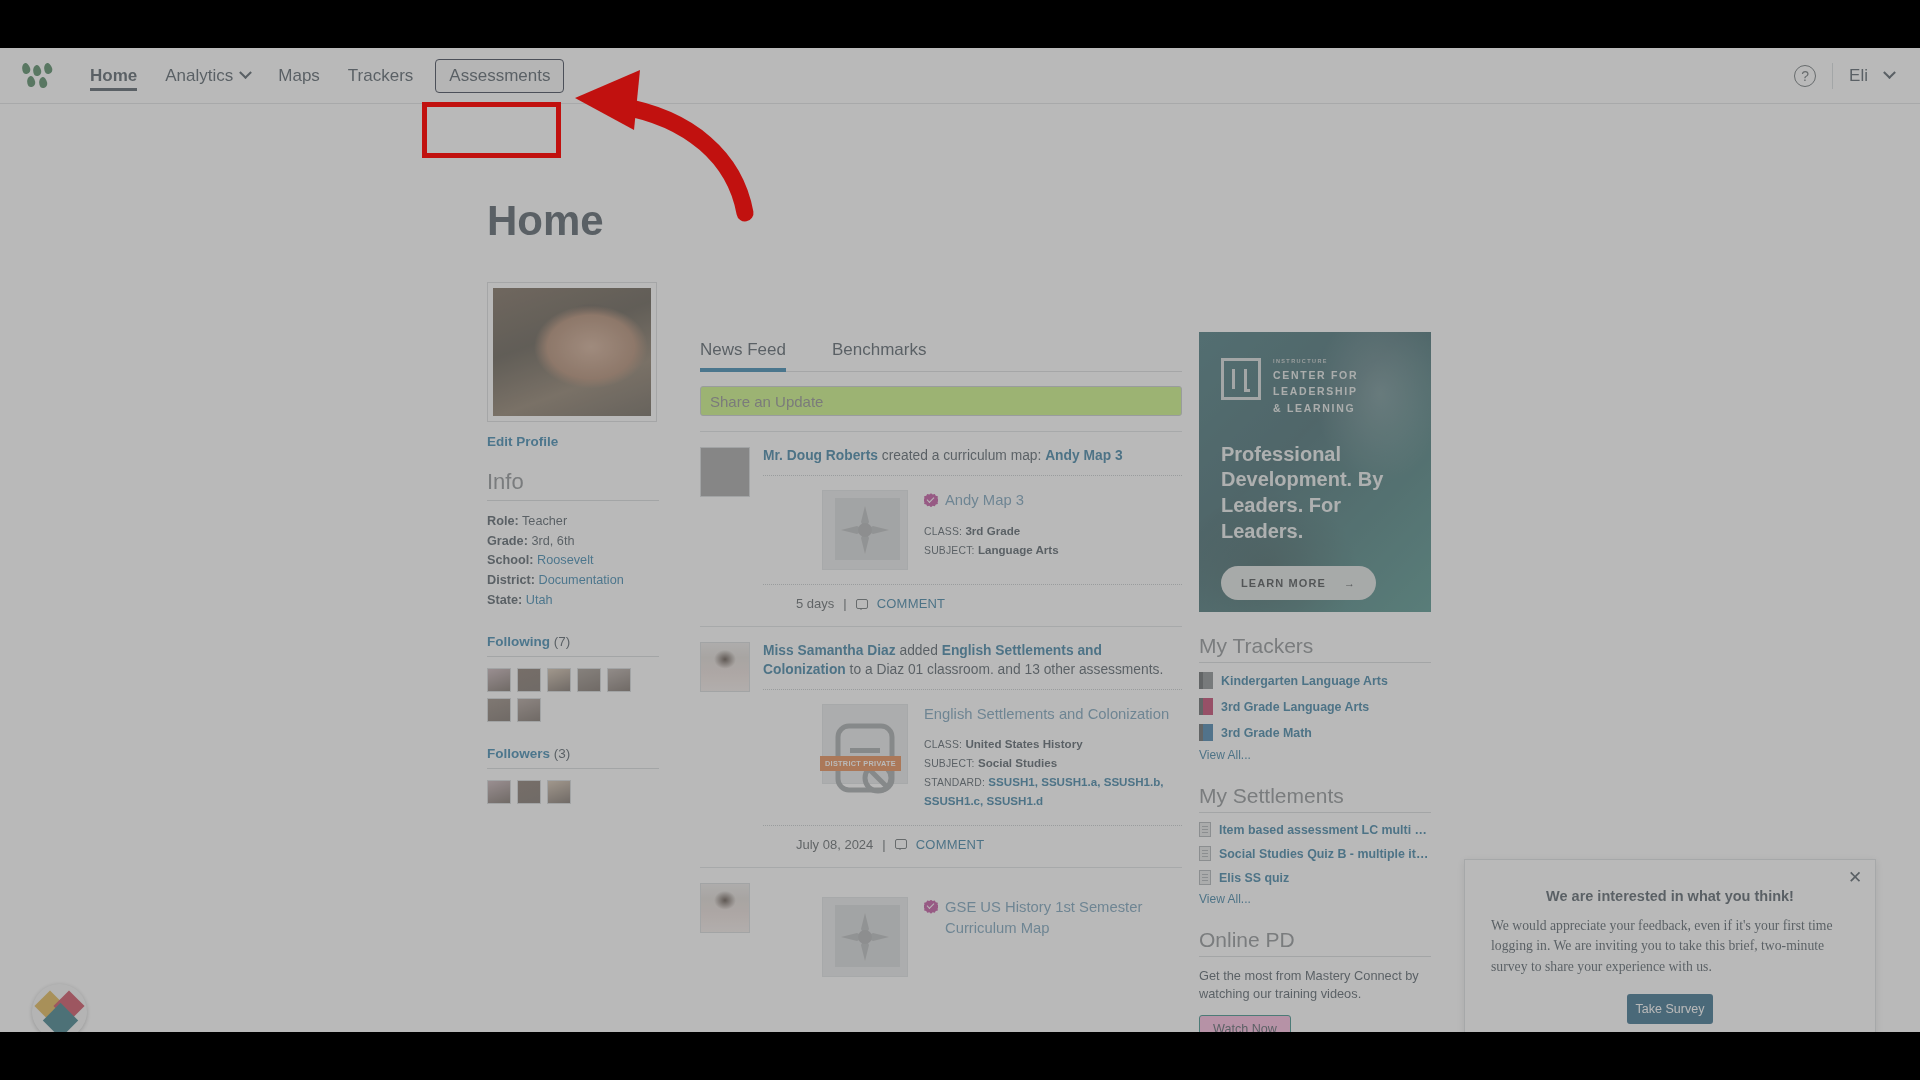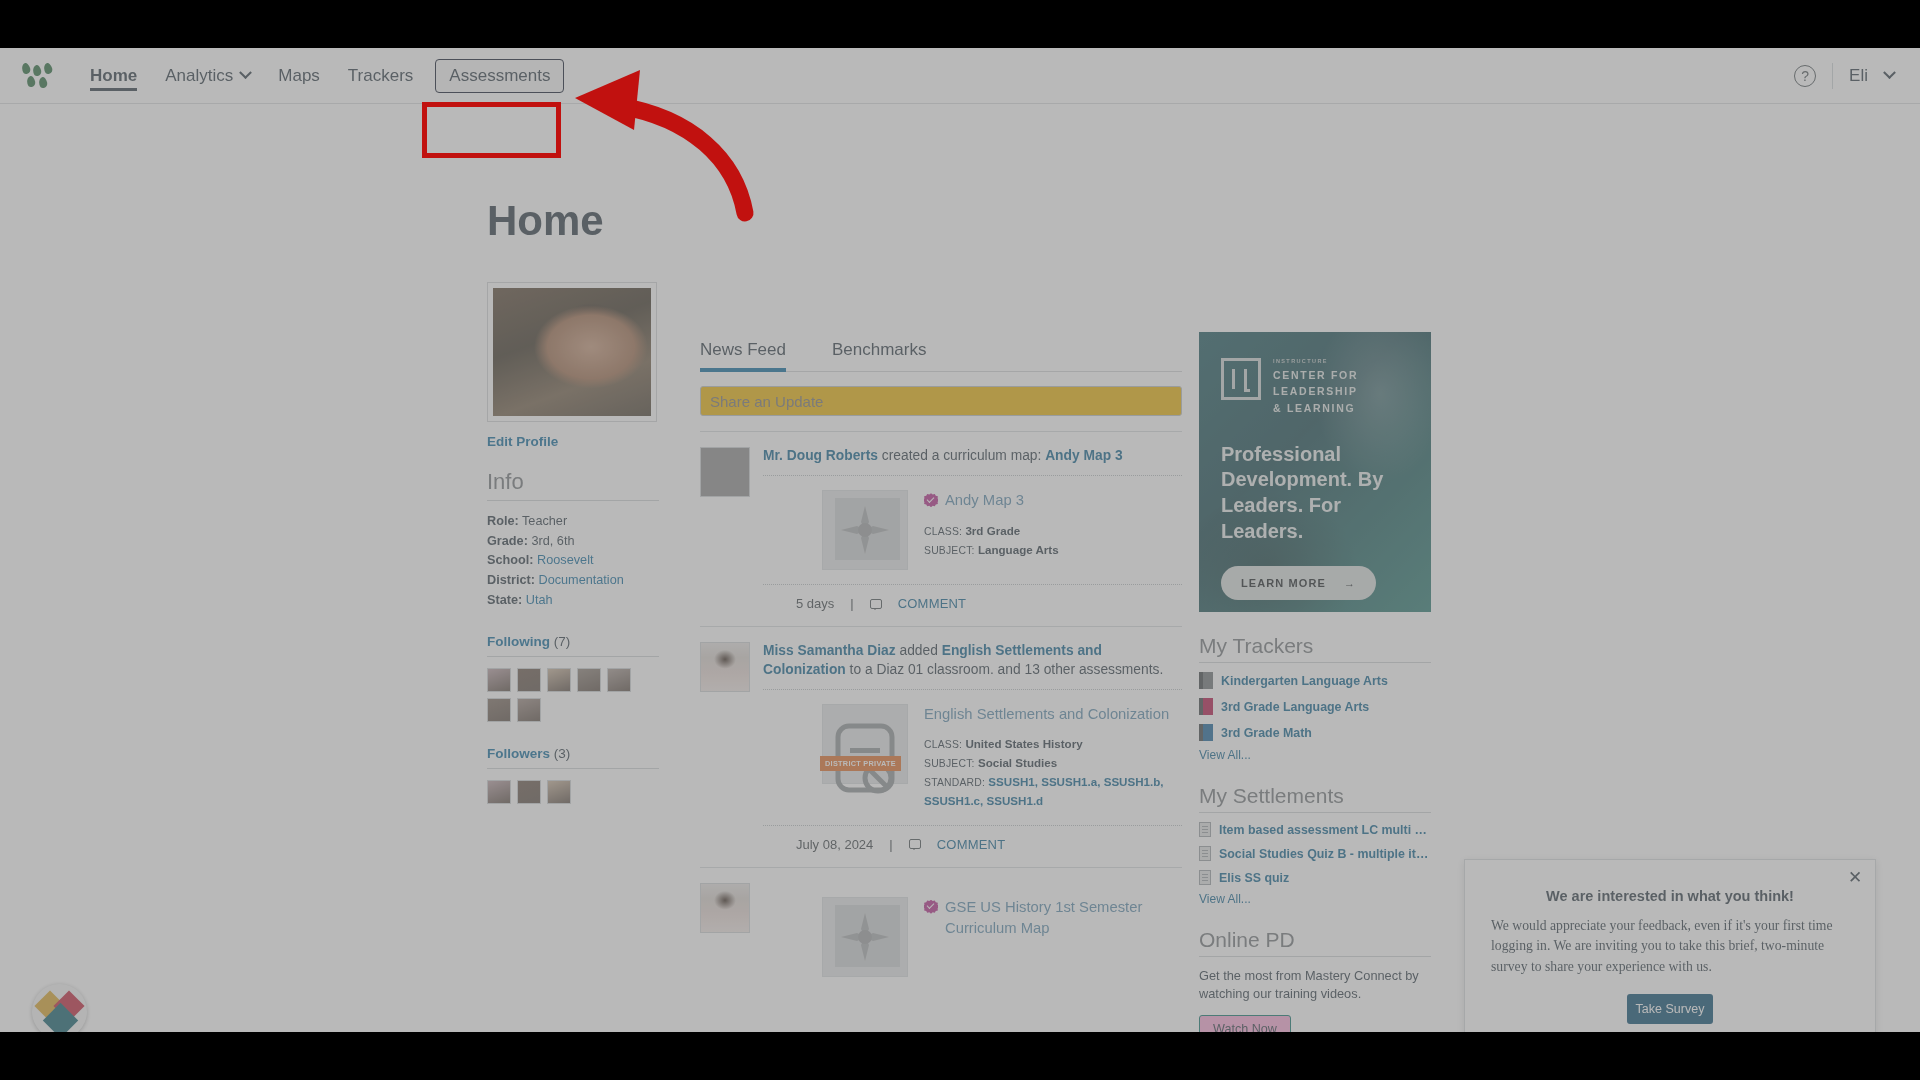--- a/index.html
+++ b/index.html
@@ -128,21 +128,21 @@
   #feed-col { position: absolute; left: 700px; top: 236px; width: 482px; }
   #feed-tabs { display: flex; gap: 46px; border-bottom: 1px solid #d3d6d8; }
   .feed-tab { font-size: 17px; color: #2d3b45; padding-bottom: 11px; cursor: pointer; position: relative; }
   .feed-tab.active::after {
     content: ""; position: absolute; left: 0; right: 0; bottom: -1px; height: 4px; background: #0b6a9d;
   }
   #share-update {
     margin-top: 14px; width: 482px; height: 30px;
     border: 1px solid #b9bec1; border-radius: 3px;
     font-size: 15px; color: #3c4448; padding: 0 9px;
-    background: #eab308; font-family: "Liberation Sans", sans-serif;
+    background: #bef264; font-family: "Liberation Sans", sans-serif;
   }
   .post { border-top: 1px solid #d8dbdd; padding-top: 15px; margin-top: 15px; display: flex; gap: 13px; }
   .post-avatar { width: 50px; height: 50px; flex: none; border: 1px solid #cdd0d2; background: #8e8e8e; }
   .post-body { flex: 1; }
   .post-text {
     font-size: 13.8px; line-height: 1.33; color: #2d3b45;
     padding-bottom: 10px; border-bottom: 1px dotted #b9bec1;
   }
   .post-text b { color: #11648f; font-weight: bold; cursor: pointer; }
   .post-card { display: flex; gap: 16px; padding: 14px 0 0 33px; }
@@ -164,21 +164,21 @@
     width: 6px; height: 3px; border-left: 1.6px solid #fff; border-bottom: 1.6px solid #fff;
     transform: rotate(-45deg);
   }
   .card-lines { margin-top: 10px; font-size: 11.6px; color: #2d3b45; line-height: 1.62; }
   .card-lines .k { font-size: 10.4px; letter-spacing: .2px; }
   .card-lines .v { font-weight: bold; }
   .card-lines .std { color: #11648f; font-weight: bold; }
   .post-foot {
     margin-top: 14px; padding-top: 11px; padding-left: 33px;
     border-top: 1px dotted #b9bec1;
-    font-size: 13px; color: #3c4448; display: flex; align-items: center; gap: 16px;
+    font-size: 13px; color: #3c4448; display: flex; align-items: center; gap: 9px;
   }
   .post-foot .cmt { color: #11648f; font-weight: normal; cursor: pointer; letter-spacing: .2px; }
   .bubble-icon { display: inline-block; width: 12px; height: 10px; border: 1.4px solid #4a5356; border-radius: 2px; position: relative; }
   .bubble-icon::after { content: ""; position: absolute; left: 2px; bottom: -4px; border: 2px solid transparent; border-top-color: #4a5356; }
   .private-tag {
     position: absolute; left: -2px; bottom: 13px;
     background: #e0702a; color: #fff; font-size: 7.3px; font-weight: bold;
     letter-spacing: .3px; padding: 3px 5px; white-space: nowrap;
   }
   

